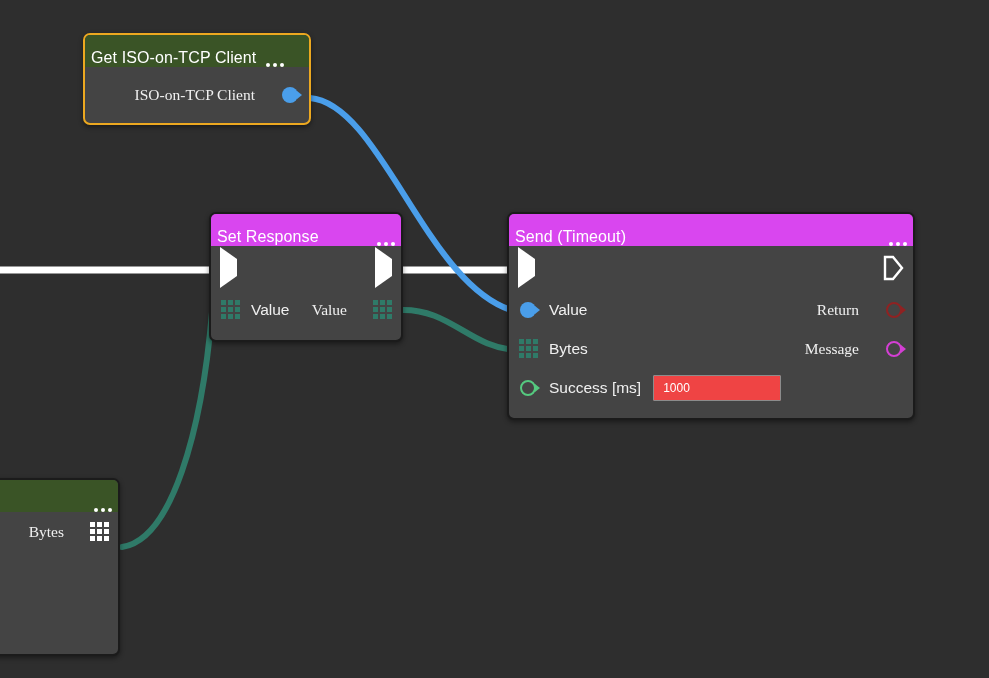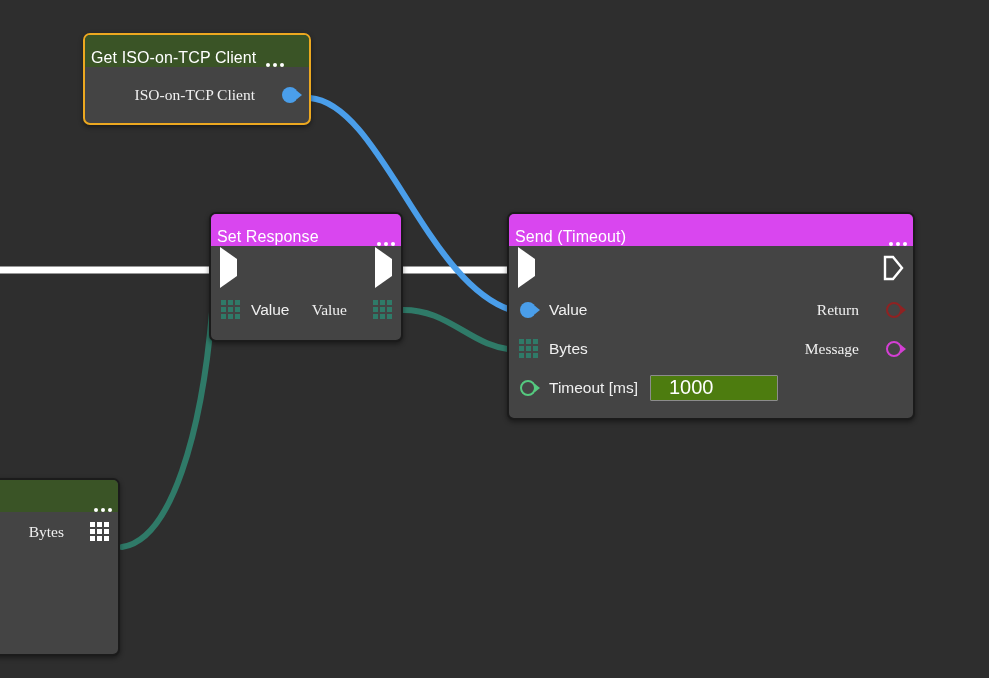--- a/index.html
+++ b/index.html
@@ -152,28 +152,28 @@
     position: relative;
     height: 44px;
     display: flex;
     align-items: center;
   }
   .exec-row .ex-left  { padding-left: 9px; }
   .exec-row .ex-right { margin-left: auto; padding-right: 9px; }
 
   
   .field {
-    background: #4d7c0f;
+    background: #ef4444;
     border: 1px solid #8c8c8c;
     color: #ffffff;
     font-family: "Liberation Sans", sans-serif;
-    font-size: 20px;
+    font-size: 12px;
     height: 26px;
     line-height: 24px;
-    padding: 0 18px;
+    padding: 0 9px;
     box-sizing: border-box;
     border-radius: 1px;
     outline: none;
   }
 
   
   #node-get-client {
     left: 83px; top: 33px;
     width: 228px; height: 92px;
   }
@@ -352,21 +352,21 @@
           </span>
         </div>
       </div>
 
       <div class="row">
         <div class="left">
           <span class="pin">
             <span class="dot hollow-green"></span>
             <span class="nub green"></span>
           </span>
-          <span class="pin-label">Timeout [ms]</span>
+          <span class="pin-label">Success [ms]</span>
           <input class="field" style="width: 128px; margin-left: 2px;" type="text" value="1000">
         </div>
       </div>
 
     </div>
   </div>
 
   <div class="node" id="node-return">
     <div class="node-header green">
       <span class="dots">

